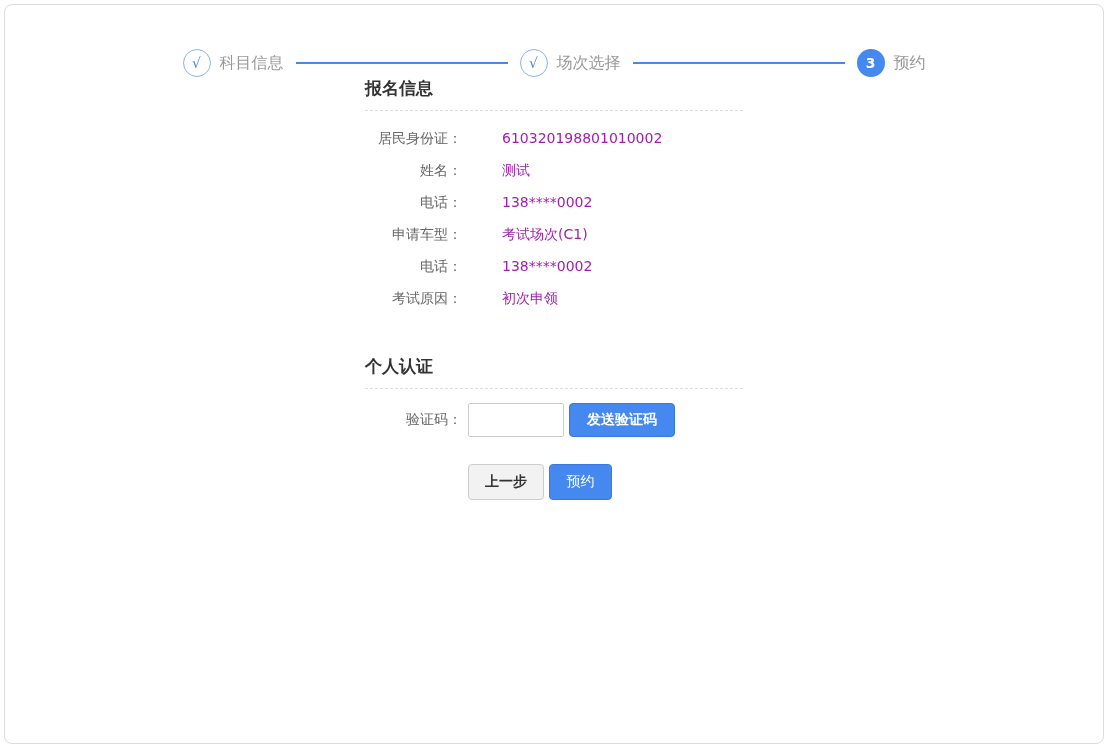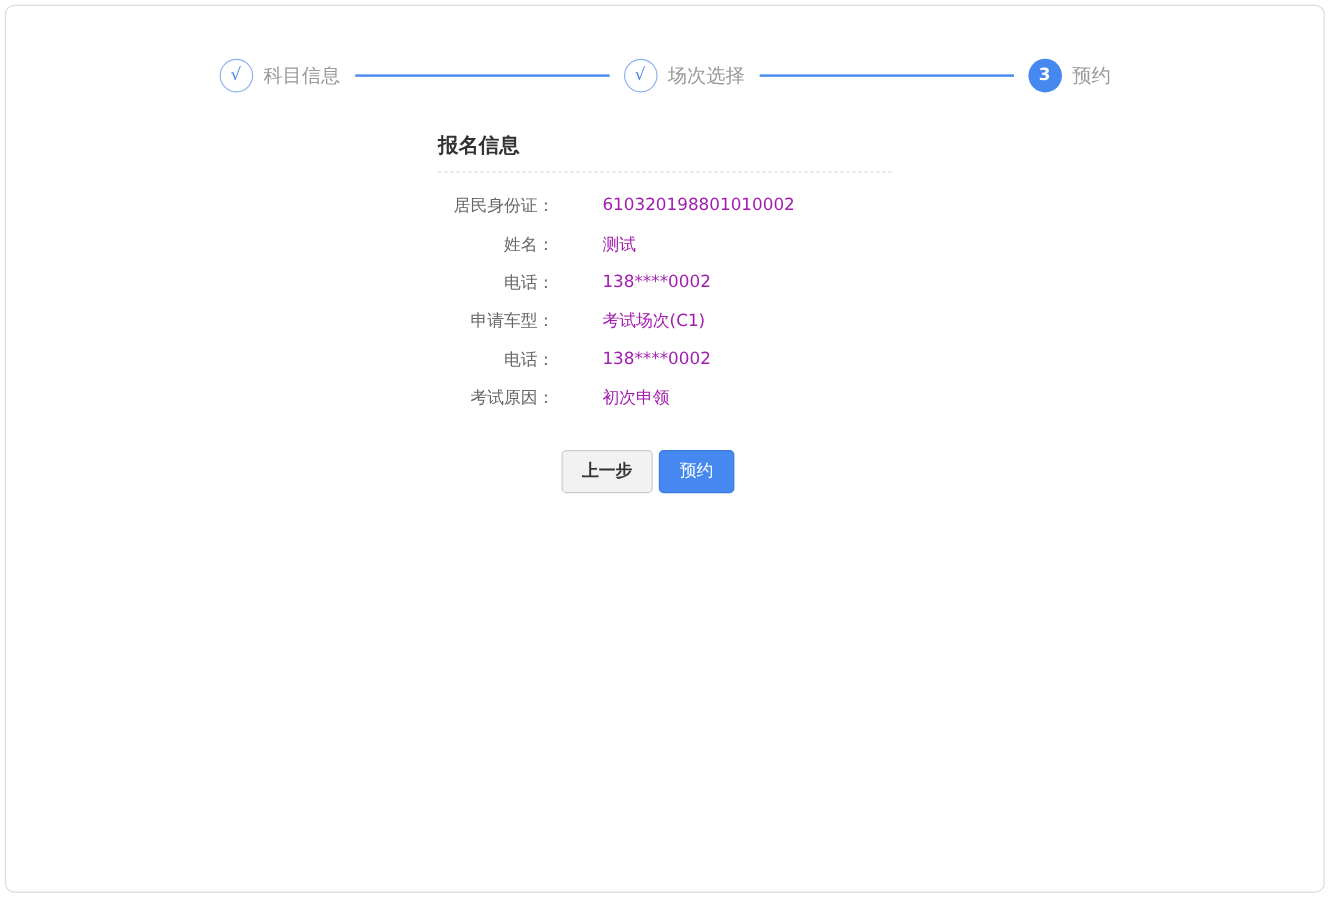--- a/index.html
+++ b/index.html
@@ -47,21 +47,21 @@
     font-size: 16px;
     color: #999999;
     white-space: nowrap;
   }
   .connector {
     width: 212px; height: 2px;
     background: #4589f0;
     margin: 0 12px;
   }
   
-  .content { margin-top: 33px; }
+  .content { }
   .section { width: 378px; margin: 0 auto; }
   .section + .section { margin-top: 40px; }
   .section-title {
     font-size: 17px;
     font-weight: bold;
     color: #333333;
   }
   .section-divider {
     border: none;
     border-top: 1px dashed #dddddd;
@@ -197,20 +197,29 @@
           <span class="row-value">138****0002</span>
         </div>
         <div class="row">
           <span class="row-label">考试原因：</span>
           <span class="row-value">初次申领</span>
         </div>
       </div>
     </div>
 
 
+    <div class="section">
+      <div class="section-title">个人认证</div>
+      <hr class="section-divider">
+      <div class="verify-row">
+        <span class="verify-label">验证码：</span>
+        <input class="code-input" type="text" value="" style="">
+        <button class="send-code-btn">发送验证码</button>
+      </div>
+    </div>
 
     <div class="footer">
       <button class="prev-btn">上一步</button>
       <button class="book-btn">预约</button>
     </div>
 
   </div>
 </div>
 
 </body></html>

